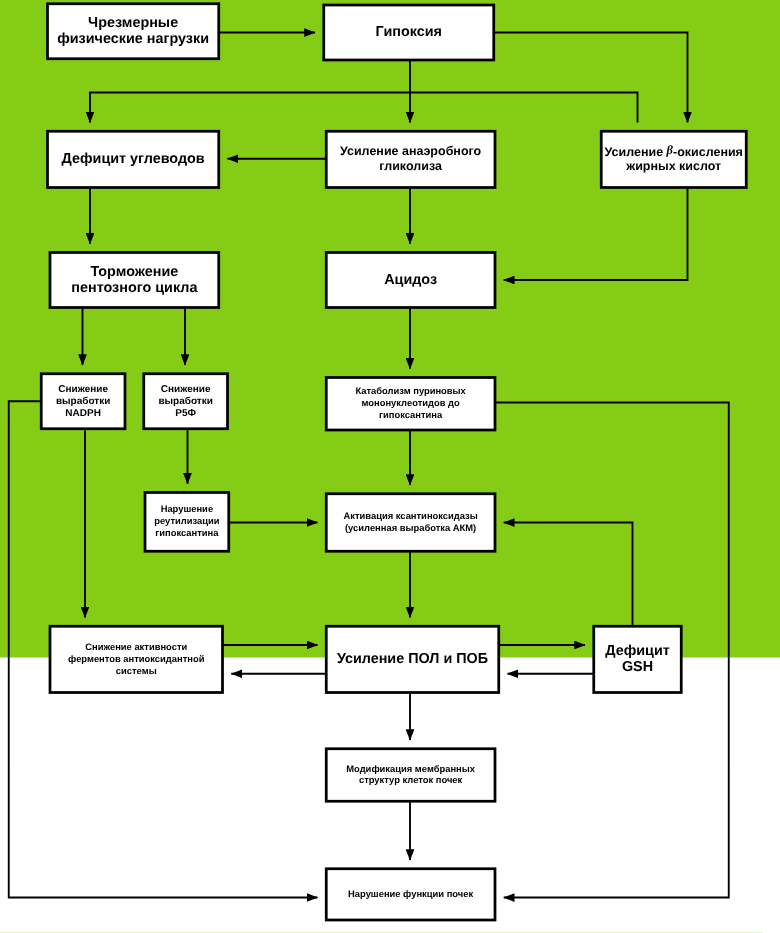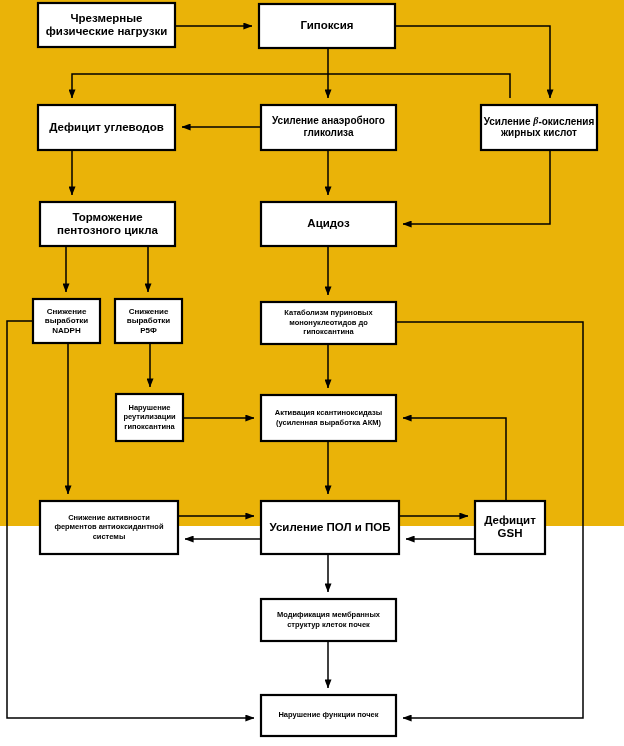--- a/index.html
+++ b/index.html
@@ -11,21 +11,21 @@
   body {
     width: 624px;
     height: 746px;
     font-family: "Liberation Sans", sans-serif;
     overflow: hidden;
   }
   #diagram-root {
     position: relative;
     width: 624px;
     height: 526px;
-    background: #eab308;
+    background: #84cc16;
     text-align: center;
   }
   svg#flow {
     position: absolute;
     left: 0;
     top: 0;
     width: 624px;
     height: 746px;
     display: block;
   }

